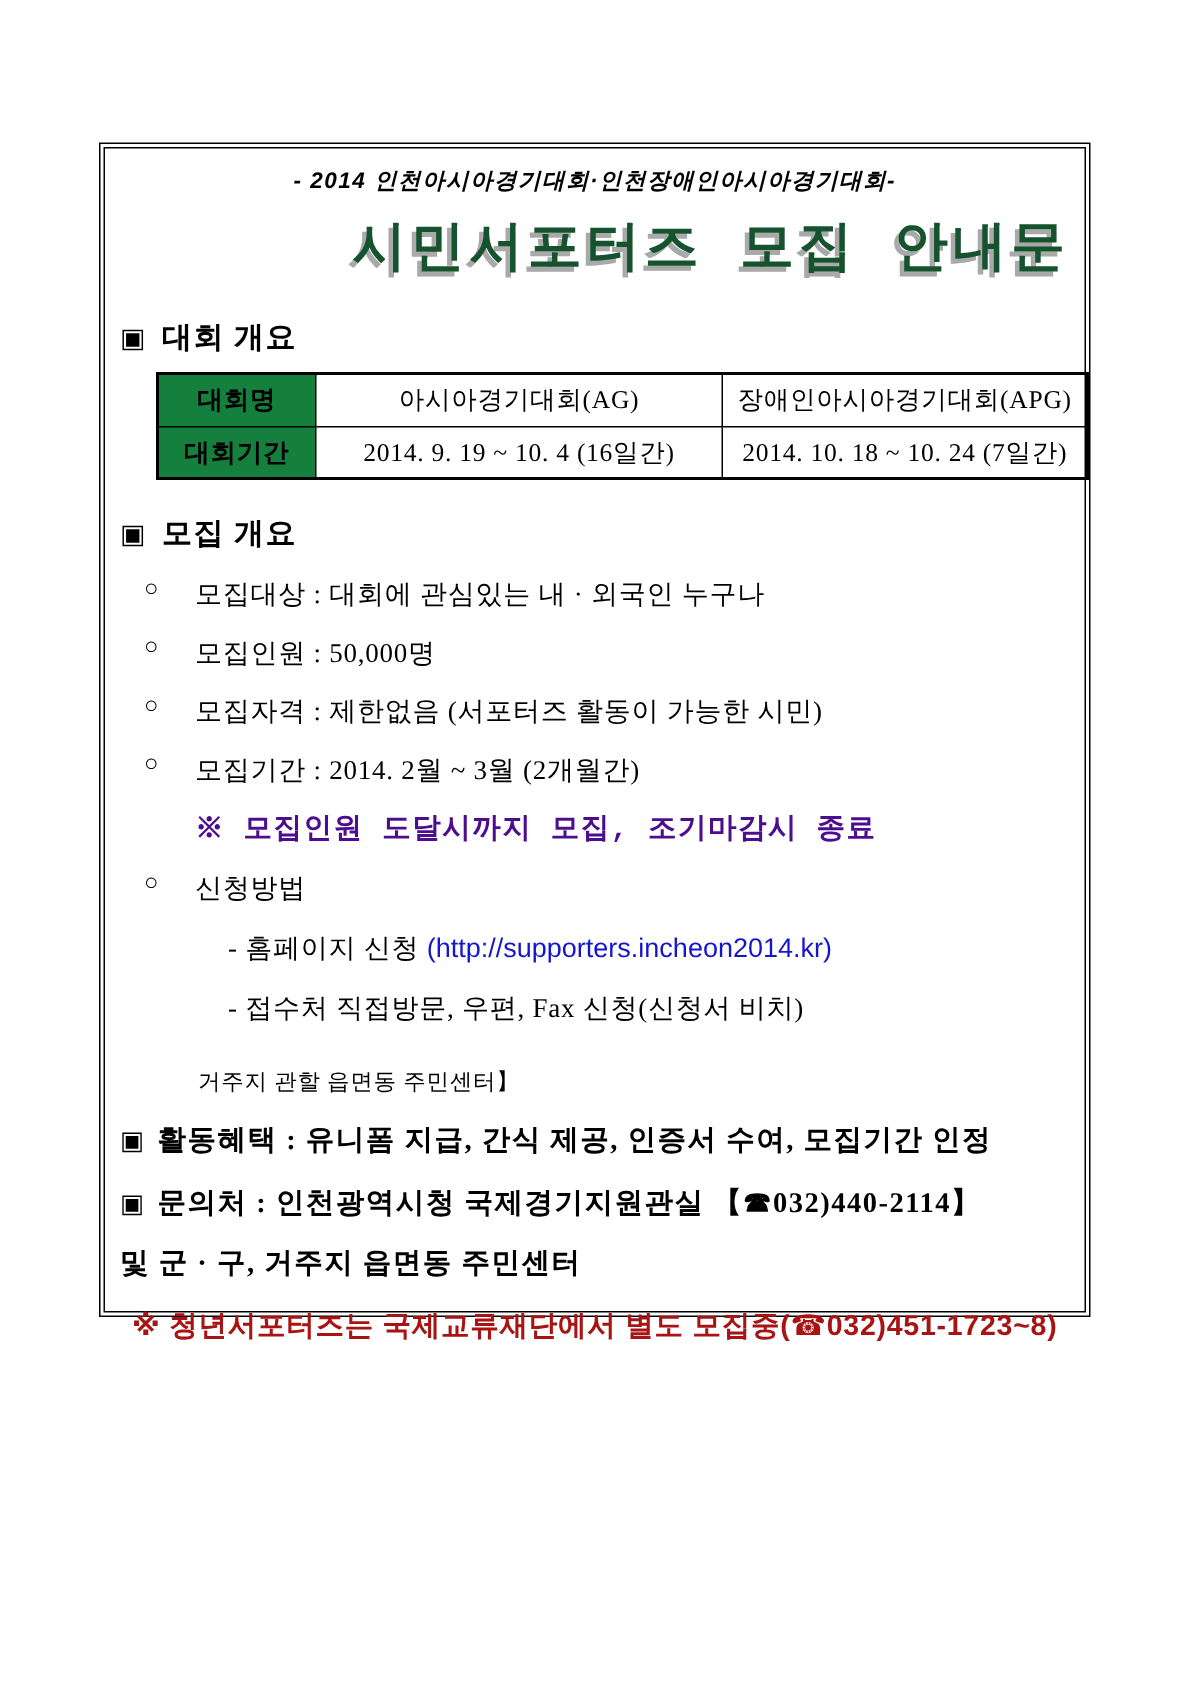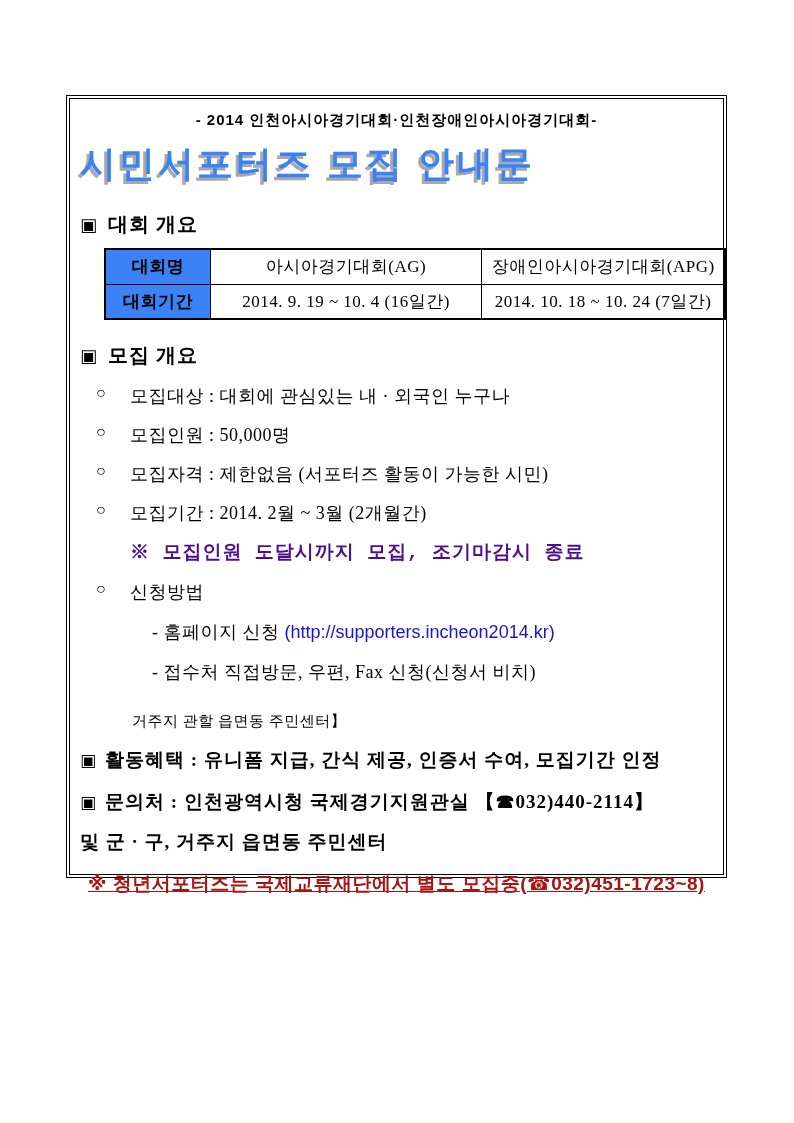--- a/index.html
+++ b/index.html
@@ -13,43 +13,43 @@
     position:absolute; left:66px; top:95px; width:661px; height:783px;
     border:1px solid #000; padding:2px; background:#fff;
   }
   .notice-inner {
     width:100%; height:100%; border:1px solid #000; padding:8px 10px 6px 10px;
   }
 
   .doc-subtitle {
     text-align:center; margin-top:4px;
     font-family:"Liberation Sans","DejaVu Sans",sans-serif;
-    font-weight:bold; font-size:15px; letter-spacing:1px;
+    font-weight:bold; font-size:15px; letter-spacing:1px;font-style:italic;
   }
   .doc-title {
-    text-align:left; margin-top:10px;
-    font-family:Liberation Sans, sans-serif;
+    text-align:right; margin-top:10px;
+    font-family:Liberation Mono, monospace;
     font-weight:bold; font-size:36px; letter-spacing:3px;
-    color:#3b82f6; text-shadow:-3px 3px 0 #a9a9a9;
+    color:#14532d; text-shadow:-3px 3px 0 #a9a9a9;
   }
 
   .section-header {
     margin-top:22px; font-weight:bold; font-size:20px; letter-spacing:1px;
   }
   .section-header .marker { font-size:18px; margin-right:10px; }
 
   table.overview-table {
     border-collapse:collapse; margin:10px 0 0 24px;
     border:2px solid #000; table-layout:fixed; width:622px;
   }
   table.overview-table td {
     border:1px solid #000; height:35px; text-align:center;
     font-size:17px; letter-spacing:0.5px; vertical-align:middle;
   }
-  td.row-label { background:#3b82f6; font-weight:bold; font-size:18px; width:100px; }
+  td.row-label { background:#15803d; font-weight:bold; font-size:18px; width:100px; }
   td.col-ag  { width:258px; }
   td.col-apg { width:231px; }
 
   .bullet-row { display:flex; margin:15px 0 0 16px; font-size:18px; letter-spacing:0.5px; }
   .bullet-row .bullet { width:20px; margin-right:14px; font-size:16px; flex:none; }
 
   .note-purple {
     margin:14px 0 0 50px; color:#4c0d8f; font-weight:bold; font-size:19px;
     font-family:Liberation Mono, monospace; letter-spacing:1px;
   }
@@ -61,21 +61,21 @@
   }
   .loc-line1 { margin:16px 0 0 36px; font-size:18px; letter-spacing:0.5px; }
   .loc-line2 { margin:28px 0 0 52px; font-size:15px; letter-spacing:0.5px; }
 
   .bold-line { margin-top:16px; font-weight:bold; font-size:19px; letter-spacing:1px; }
   .bold-line .marker { font-size:17px; margin-right:8px; }
   .contact-line2 { margin-top:14px; text-align:left; font-weight:bold; font-size:19px; letter-spacing:1px; }
 
   .footnote-red {
     margin-top:16px; text-align:center; color:#a81414; font-weight:bold; font-size:19px;
-    font-family:"Liberation Sans","DejaVu Sans",sans-serif; letter-spacing:0.5px;text-decoration:underline;
+    font-family:"Liberation Sans","DejaVu Sans",sans-serif; letter-spacing:0.5px;
   }
 </style>
 </head>
 <body>
 
 <div class="notice-outer">
   <div class="notice-inner">
 
     <div class="doc-subtitle">- 2014 인천아시아경기대회·인천장애인아시아경기대회-</div>
     <div class="doc-title">시민서포터즈 모집 안내문</div>

